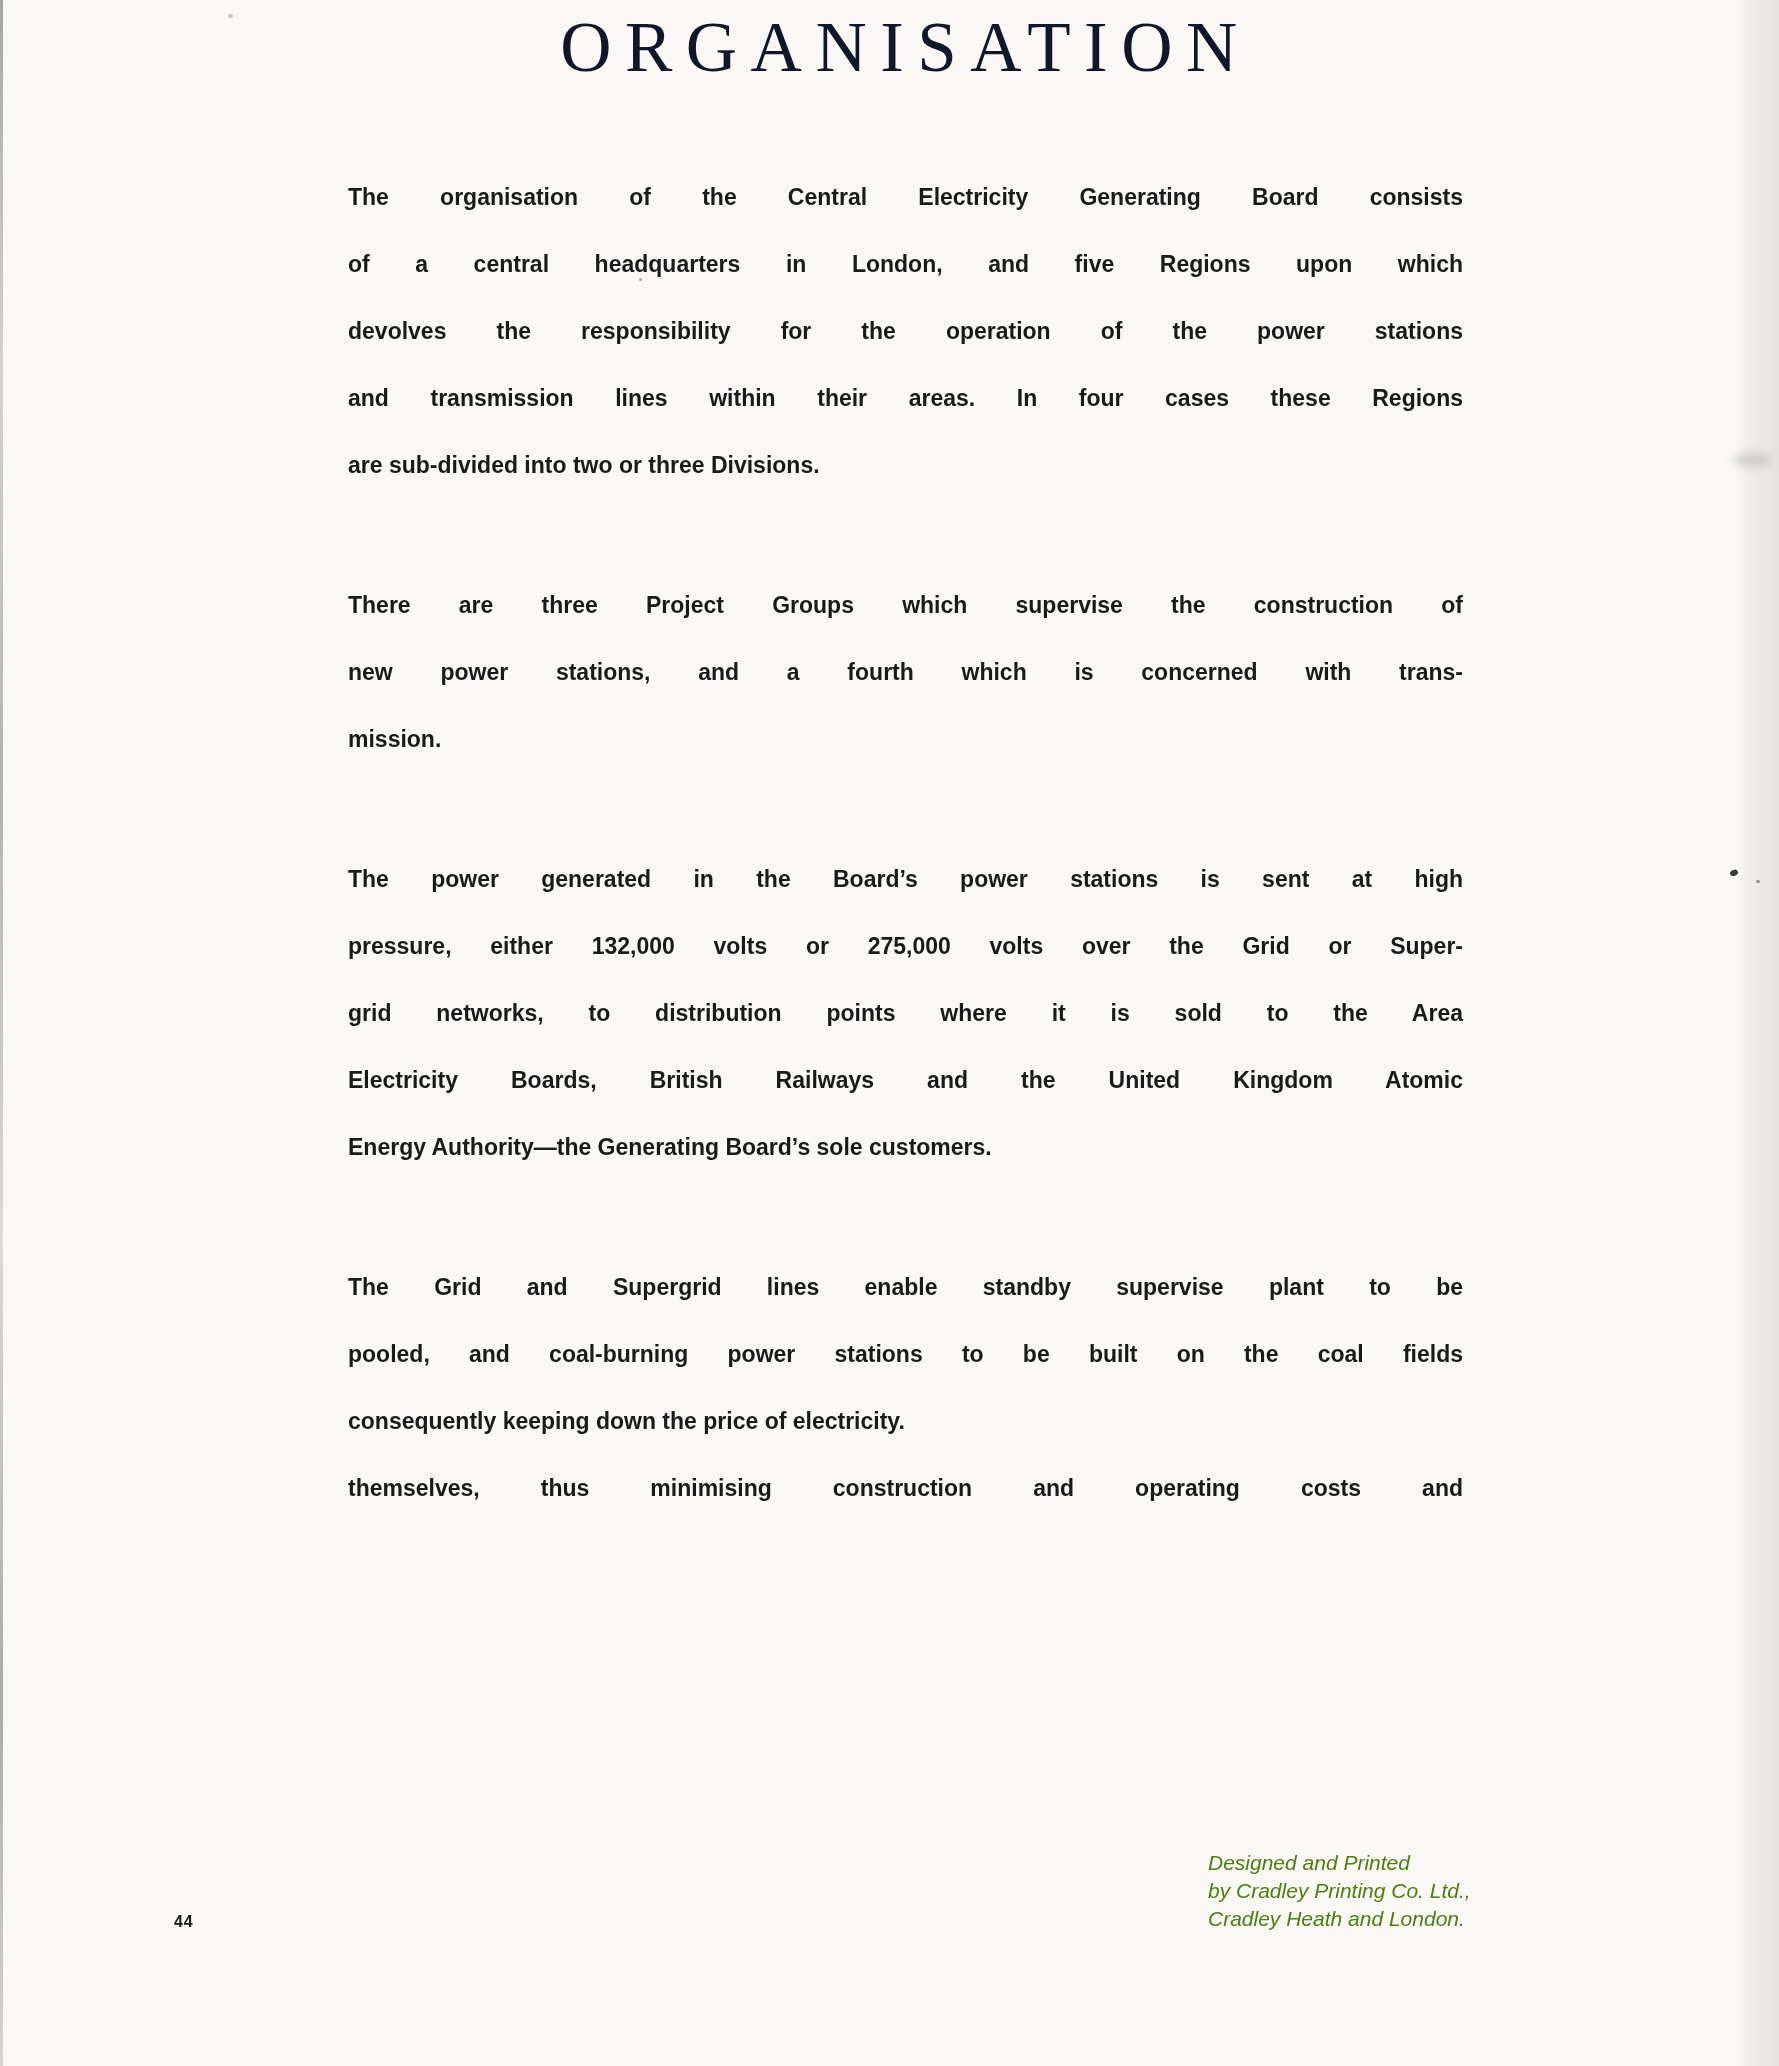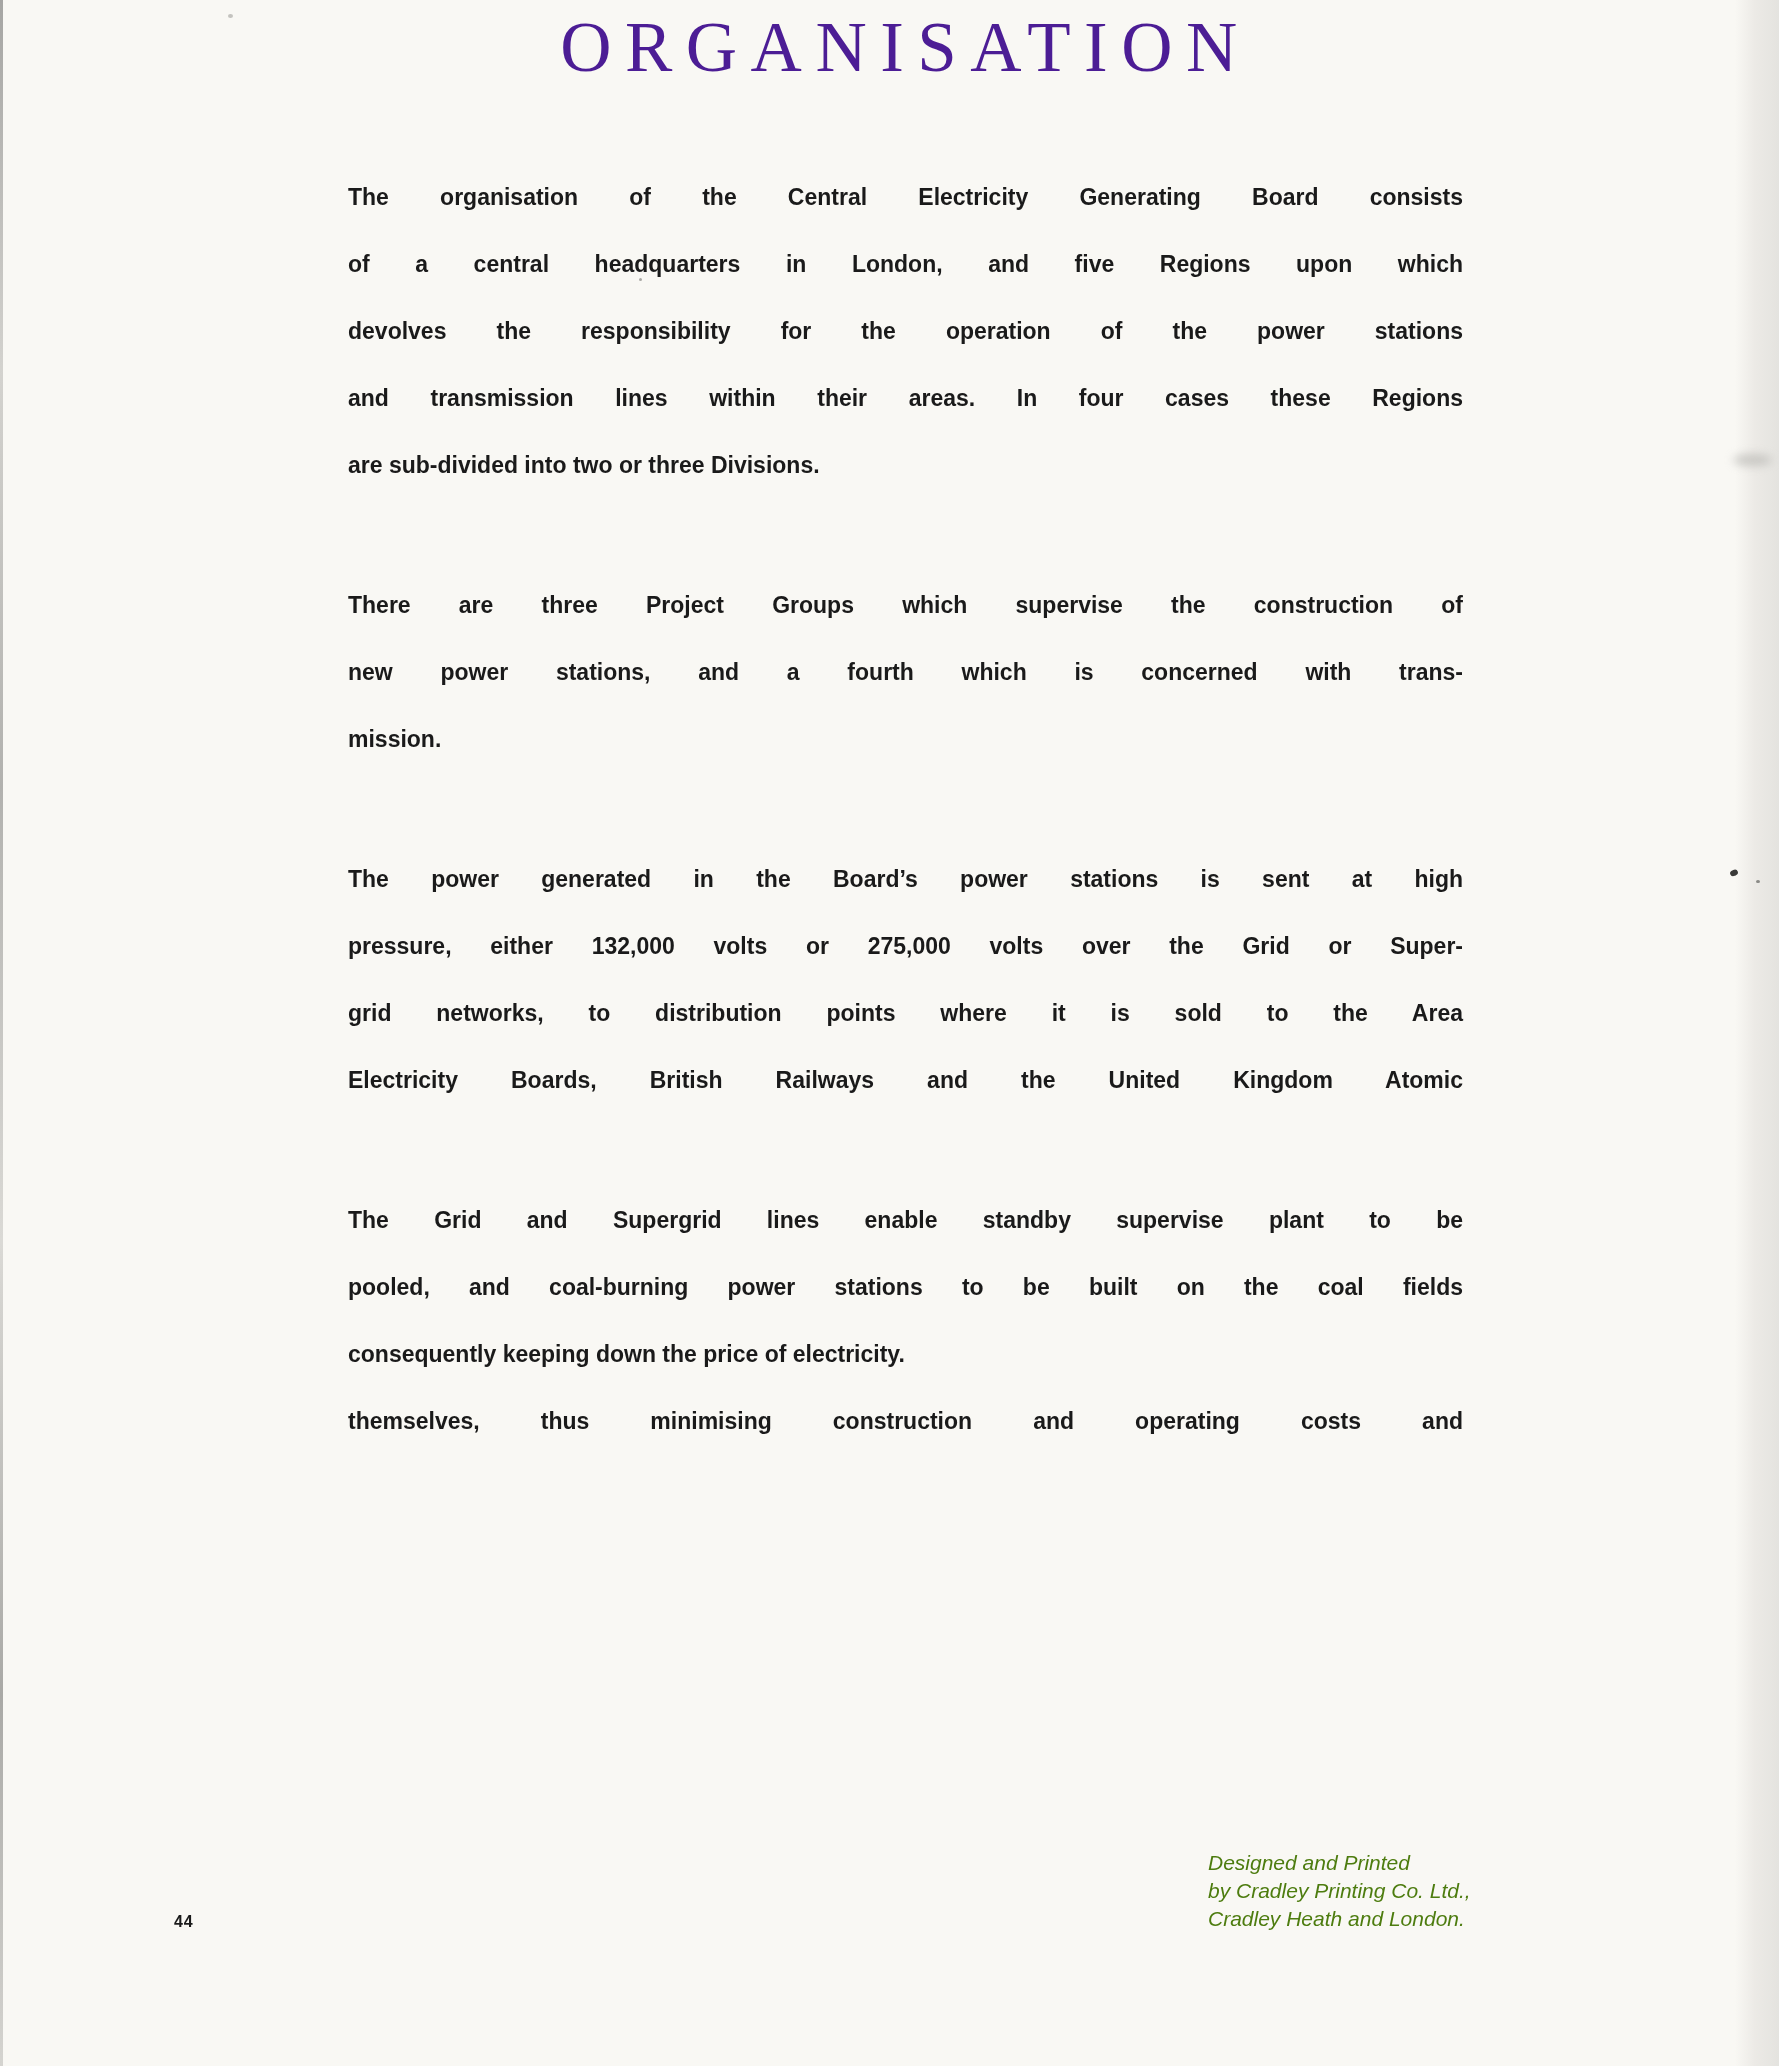--- a/index.html
+++ b/index.html
@@ -35,21 +35,21 @@
   .title {
     position: absolute;
     left: 348px; top: 11.8px; width: 1115px;
     margin: 0;
     font-family: "Liberation Serif", serif;
     font-weight: 400;
     font-size: 71px;
     line-height: 1;
     letter-spacing: 13.5px;
     text-align: center;
-    color: #4c1d95;  
+    color: #0f172a;  
   }
 
   .body-text {
     position: absolute;
     left: 348px; top: 164px; width: 1115px;
     font-weight: 700;
     font-size: 23px;
   }
   .para { margin: 0 0 0 0; }
   .para + .para { margin-top: 73px; }
@@ -111,20 +111,21 @@
       <div class="line">There are three Project Groups which supervise the construction of</div>
       <div class="line">new power stations, and a fourth which is concerned with trans-</div>
       <div class="line last">mission.</div>
     </div>
 
     <div class="para">
       <div class="line">The power generated in the Board’s power stations is sent at high</div>
       <div class="line">pressure, either 132,000 volts or 275,000 volts over the Grid or Super-</div>
       <div class="line">grid networks, to distribution points where it is sold to the Area</div>
       <div class="line">Electricity Boards, British Railways and the United Kingdom Atomic</div>
+      <div class="line last">Energy Authority—the Generating Board’s sole customers.</div>
     </div>
 
     <div class="para">
       <div class="line">The Grid and Supergrid lines enable standby supervise plant to be</div>
       <div class="line">pooled, and coal-burning power stations to be built on the coal fields</div>
       <div class="line last">consequently keeping down the price of electricity.</div>
       <div class="line">themselves, thus minimising construction and operating costs and</div>
     </div>
 
   </div>

